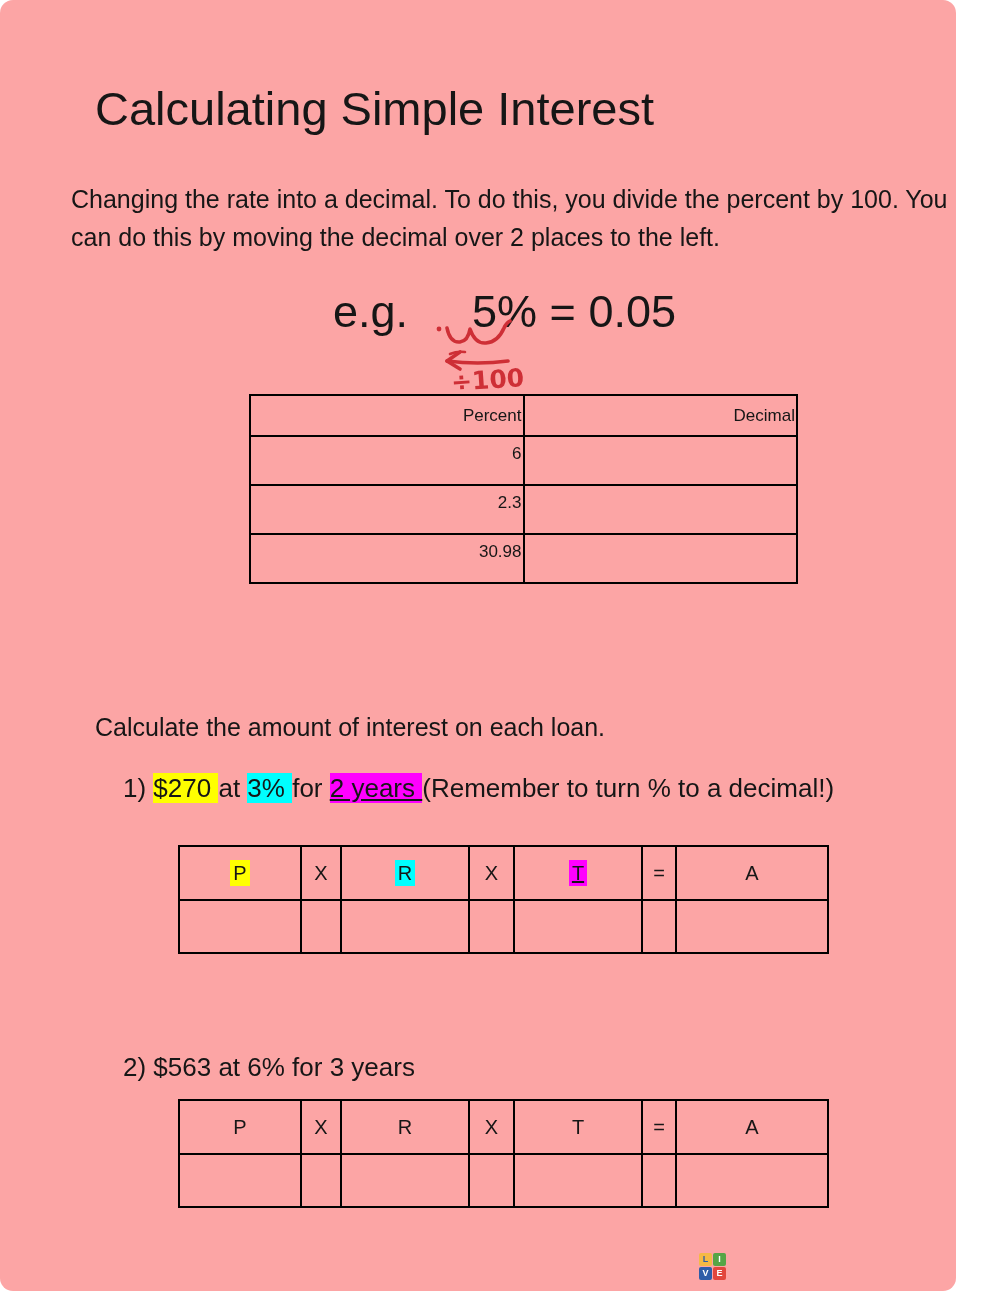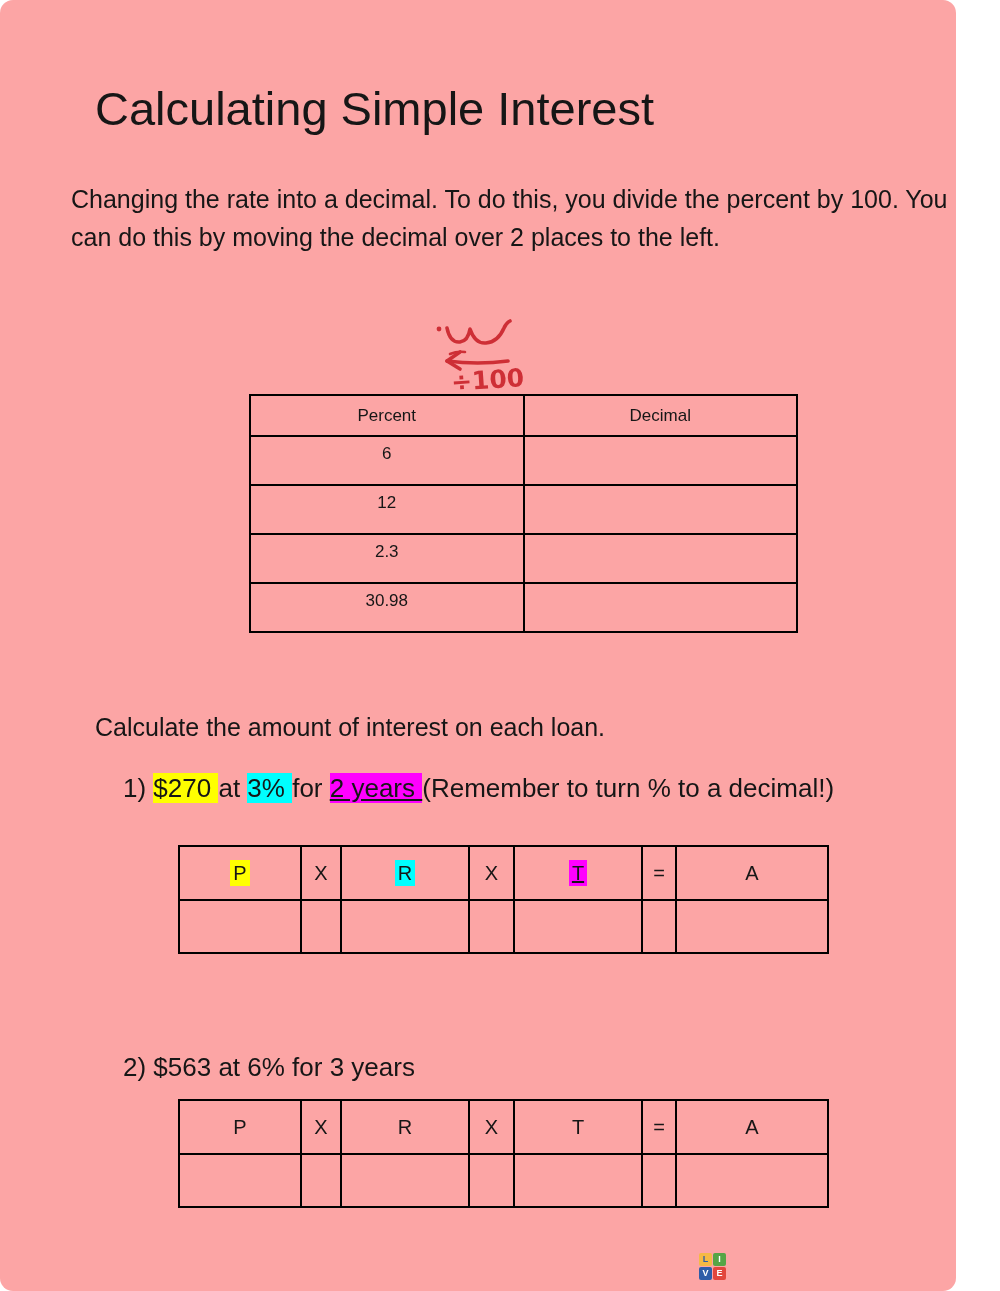--- a/index.html
+++ b/index.html
@@ -13,21 +13,21 @@
   .intro{left:71px;top:160px;width:888px;font-size:25px;line-height:38px;margin-top:20px;}
   
   .example{left:333px;top:286px;font-size:45px;display:flex;gap:64px;}
   .annotation-svg{left:433px;top:314px;}
   
   .hl-y{background:var(--highlight_yellow);}
   .hl-c{background:var(--highlight_cyan);}
   .hl-m{background:var(--highlight_magenta);text-decoration:underline;}
   
   .conv{left:249px;top:394px;border-collapse:collapse;table-layout:fixed;width:549px;}
-  .conv td{border:2px solid #000;text-align:center;font-size:17px;}
+  .conv td{border:2px solid #000;text-align:right;font-size:17px;}
   .conv .hrow td{height:37px;vertical-align:middle;}
   .conv .drow td{height:39px;vertical-align:top;padding-top:7px;}
   
   .instruction{left:95px;top:713px;font-size:25px;text-align:right;}
   .qline{font-size:26px;white-space:pre-wrap;}
   .q1{left:123px;top:773px;}
   .q2{left:123px;top:1030px;margin-top:22px;}
   
   .ftable{border-collapse:collapse;table-layout:fixed;width:649px;}
   .ftable td{border:2px solid #000;text-align:center;font-size:20px;}
@@ -49,20 +49,24 @@
 </style>
 </head>
 <body>
 
 <div id="page">
 
   <div class="abs title">Calculating Simple Interest</div>
 
   <div class="abs intro">Changing the rate into a decimal. To do this, you divide the percent by 100. You can do this by moving the decimal over 2 places to the left.</div>
 
+  <div class="abs example">
+    <span>e.g.</span>
+    <span>5% = 0.05</span>
+  </div>
 
   <svg class="abs annotation-svg" width="96" height="82" viewBox="0 0 96 82">
     <g stroke="var(--annotation_red)" fill="none" stroke-linecap="round" stroke-linejoin="round">
       <circle cx="6" cy="15" r="2.4" fill="var(--annotation_red)" stroke="none"></circle>
       <path stroke-width="3.6" d="M14,14 Q17,29 27,28 Q35,27 37,15 Q42,30 53,29 Q65,28 71,14 Q73,9 77,7"></path>
       <path stroke-width="3.6" d="M75,47 Q45,51 14,47"></path>
       <path stroke-width="3.6" d="M14,47 L27,38 M14,47 L27,55"></path>
       <path stroke-width="2.6" d="M17,40 Q24,37 32,38"></path>
     </g>
     <text x="18" y="75" fill="var(--annotation_red)" font-size="25" font-weight="bold" font-family="DejaVu Sans, sans-serif" transform="rotate(-4 48 66)">÷100</text>
@@ -73,24 +77,20 @@
         <col style="width:50%">
         <col style="width:50%">
       </colgroup>
     <tbody>
       <tr class="hrow">
         <td>Percent</td>
         <td>Decimal</td>
       </tr>
       <tr class="drow">
         <td>6</td>
-        <td></td>
-      </tr>
-      <tr class="drow">
-        <td>12</td>
         <td></td>
       </tr>
       <tr class="drow">
         <td>2.3</td>
         <td></td>
       </tr>
       <tr class="drow">
         <td>30.98</td>
         <td></td>
       </tr>

